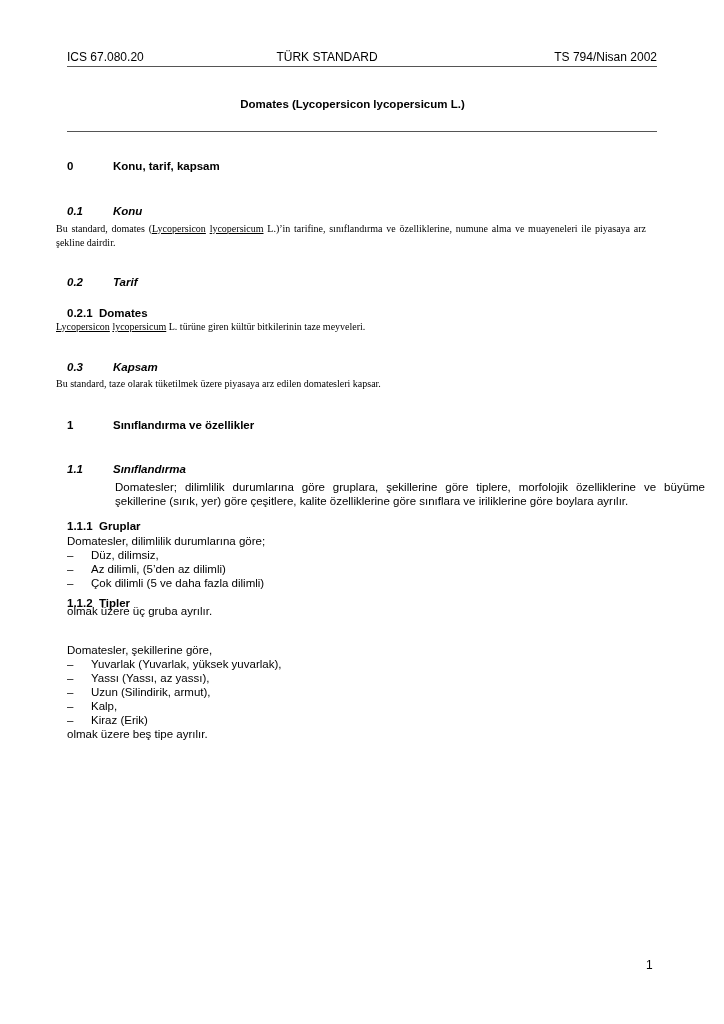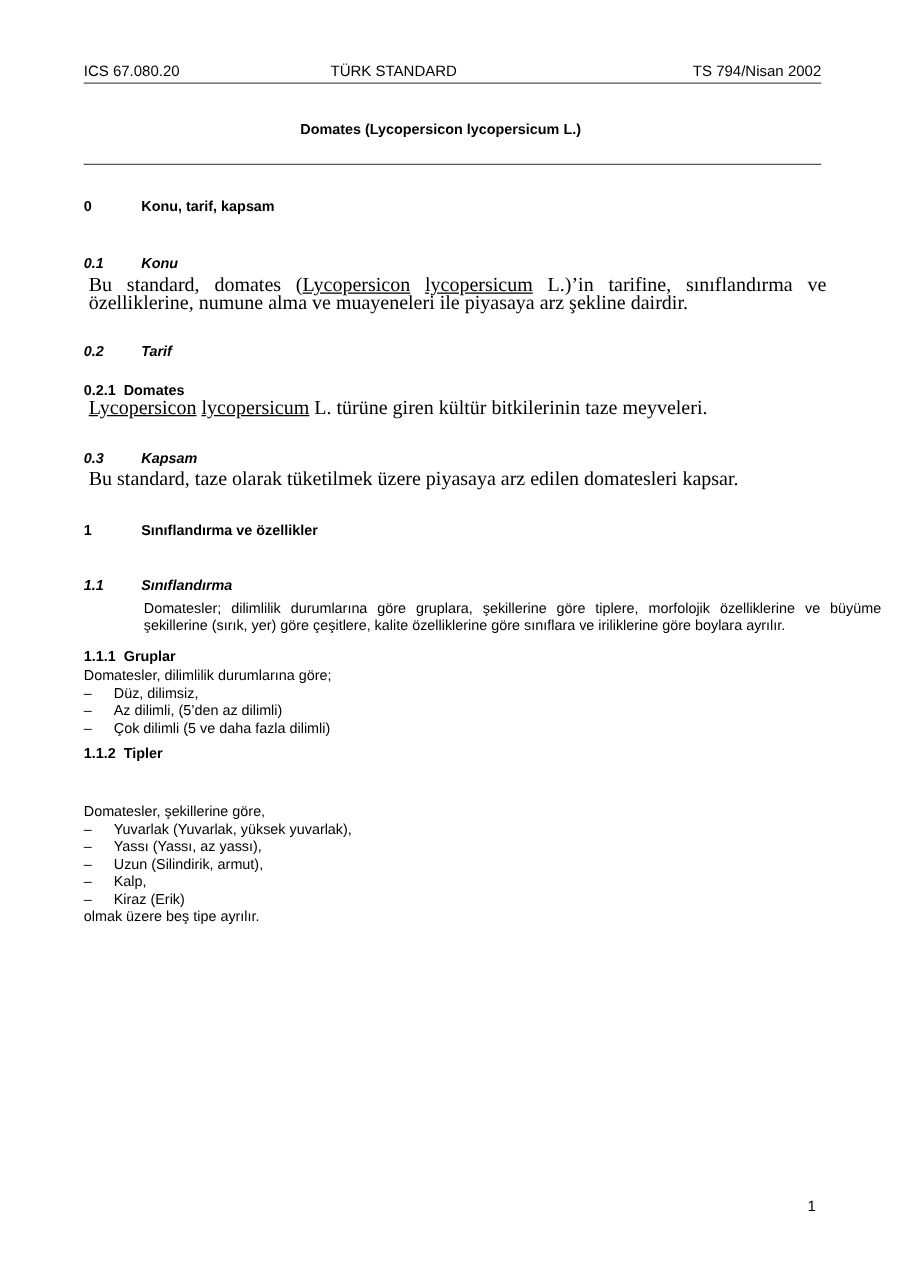--- a/index.html
+++ b/index.html
@@ -7,33 +7,33 @@
     .sans { font-family: "Liberation Sans", sans-serif; }
     .serif { font-family: "Liberation Serif", serif; }
     .abs { position: absolute; }
     .hdr { top: 50px; font-size: 12px; }
     .rule { position: absolute; left: 67px; width: 590px; height: 1px; background: #555; }
     .title { top: 98px; left: 0; width: 705px; text-align: center; font-size: 11.5px; font-weight: bold; }
     .h { font-size: 11.5px; font-weight: bold; left: 67px; }
     .h .num { display: inline-block; width: 46px; }
     .hi { font-style: italic; }
     .sub { font-size: 11.5px; font-weight: bold; left: 67px; }
-    .body-serif { left: 71px; width: 590px; font-size: 16px; line-height: 14px; text-align: justify; font-family: Liberation Serif, serif; }
+    .body-serif { left: 56px; width: 590px; font-size: 10px; line-height: 14px; text-align: justify; font-family: Liberation Serif, serif; }
     .body-sans { left: 67px; width: 590px; font-size: 11.5px; line-height: 14px; text-align: justify; }
     .u { text-decoration: underline; }
     ul.dash { list-style: none; margin: 0; padding: 0; }
     ul.dash li { position: relative; padding-left: 24px; height: 14px; }
     ul.dash li .d { position: absolute; left: 0; top: 0; }
     .pageno { top: 958px; left: 646px; font-size: 12px; }
   </style>
 </head>
 <body>
 
 <div class="abs hdr sans" style="left:67px;">ICS 67.080.20</div>
-<div class="abs hdr sans" style="left:4px;width:622px;text-align:center;">TÜRK STANDARD</div>
+<div class="abs hdr sans" style="left:16px;width:622px;text-align:center;">TÜRK STANDARD</div>
 <div class="abs hdr sans" style="right:67px;">TS 794/Nisan 2002</div>
 <div class="rule" style="top:66px;"></div>
 
 <div class="abs title sans">Domates (Lycopersicon lycopersicum L.)</div>
 <div class="rule" style="top:131px;"></div>
 
 <div class="abs h sans" style="top:160px;">
   <span class="num">0</span><span>Konu, tarif, kapsam</span>
 </div>
 
@@ -67,20 +67,21 @@
 <div class="abs body-sans sans" style="top:480px;margin-left:48px;">Domatesler; dilimlilik durumlarına göre gruplara, şekillerine göre tiplere, morfolojik özelliklerine ve büyüme şekillerine (sırık, yer) göre çeşitlere, kalite özelliklerine göre sınıflara ve iriliklerine göre boylara ayrılır.</div>
 
 <div class="abs sub sans" style="top:520px; white-space:pre;">1.1.1  Gruplar</div>
 <div class="abs body-sans sans" style="top:534px;">
   <div>Domatesler, dilimlilik durumlarına göre;</div>
   <ul class="dash">
     <li><span class="d">–</span><span>Düz, dilimsiz,</span></li>
     <li><span class="d">–</span><span>Az dilimli, (5’den az dilimli)</span></li>
     <li><span class="d">–</span><span>Çok dilimli (5 ve daha fazla dilimli)</span></li>
   </ul>
+  <div style="margin-top:14px;">olmak üzere üç gruba ayrılır.</div>
 </div>
 
 <div class="abs sub sans" style="top:597px; white-space:pre;">1.1.2  Tipler</div>
 <div class="abs body-sans sans" style="top:643px;">
   <div>Domatesler, şekillerine göre,</div>
   <ul class="dash">
     <li><span class="d">–</span><span>Yuvarlak (Yuvarlak, yüksek yuvarlak),</span></li>
     <li><span class="d">–</span><span>Yassı (Yassı, az yassı),</span></li>
     <li><span class="d">–</span><span>Uzun (Silindirik, armut),</span></li>
     <li><span class="d">–</span><span>Kalp,</span></li>

